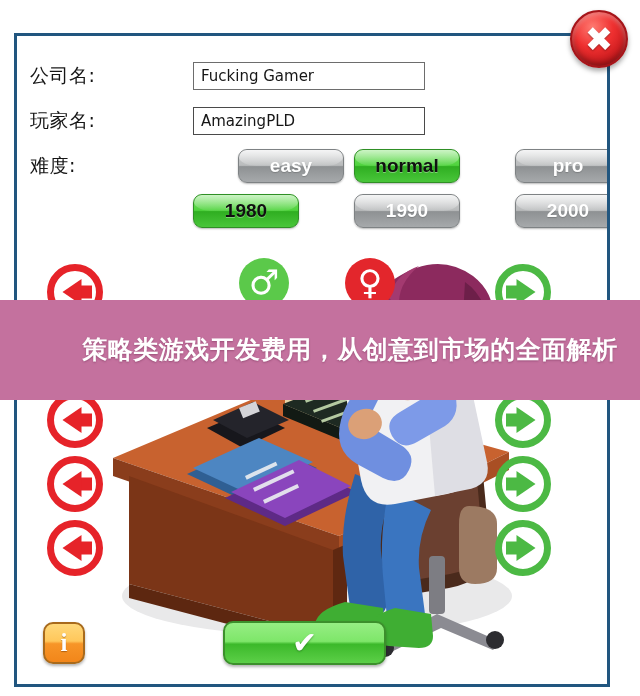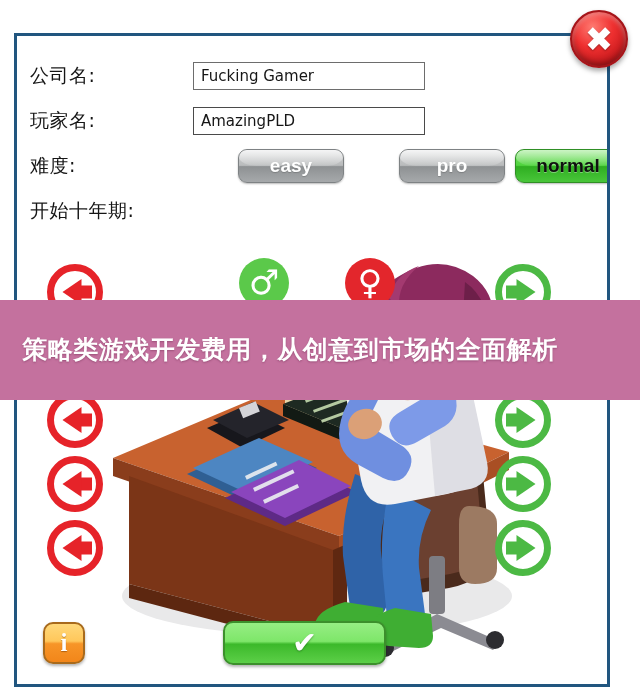--- a/index.html
+++ b/index.html
@@ -326,21 +326,21 @@
   #overlay-banner {
     position: absolute;
     left: 0;
     top: 300px;
     width: 640px;
     height: 100px;
     background: #c4719e;
     z-index: 50;
     display: flex;
     align-items: center;
-    justify-content: flex-start;
+    justify-content: flex-end;
   }
   #overlay-text {
     width: 580px;
     text-align: center;
     font-family: "DejaVu Sans", "Liberation Sans", sans-serif;
     font-size: 25px;
     font-weight: bold;
     color: #ffffff;
     line-height: 1.34;
     letter-spacing: 0.5px;
@@ -441,31 +441,41 @@
             <input class="text-field focused" type="text" value="AmazingPLD" style="">
           </div>
         </div>
 
         <div class="form-row">
           <div class="row-label">难度:</div>
           <div class="row-controls">
             <div class="pill off">
               <span class="pill-label">easy</span>
             </div>
+            <div class="pill on">
+              <span class="pill-label">normal</span>
+            </div>
             <div class="pill off">
               <span class="pill-label">pro</span>
             </div>
+          </div>
+        </div>
+
+        <div class="form-row">
+          <div class="row-controls">
             <div class="pill on">
-              <span class="pill-label">normal</span>
+              <span class="pill-label">1980</span>
             </div>
-          </div>
-        </div>
-
-        <div class="form-row">
-          <div class="row-label">开始十年期:</div>
+            <div class="pill off">
+              <span class="pill-label">1990</span>
+            </div>
+            <div class="pill off">
+              <span class="pill-label">2000</span>
+            </div>
+          </div>
         </div>
 
         <div class="form-row">
         </div>
 
       </div>
 
       <div id="gender-row">
         <div class="gender-btn male">
           <span class="sym">♂</span>

